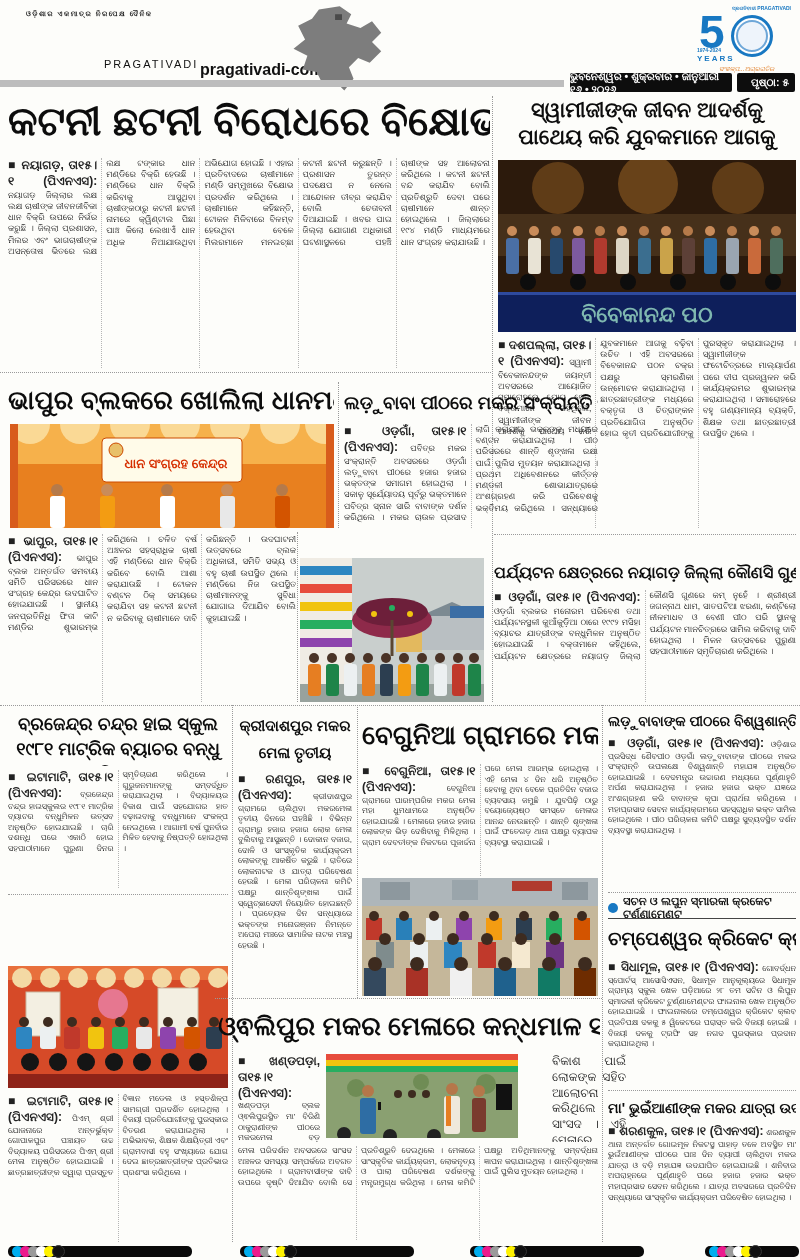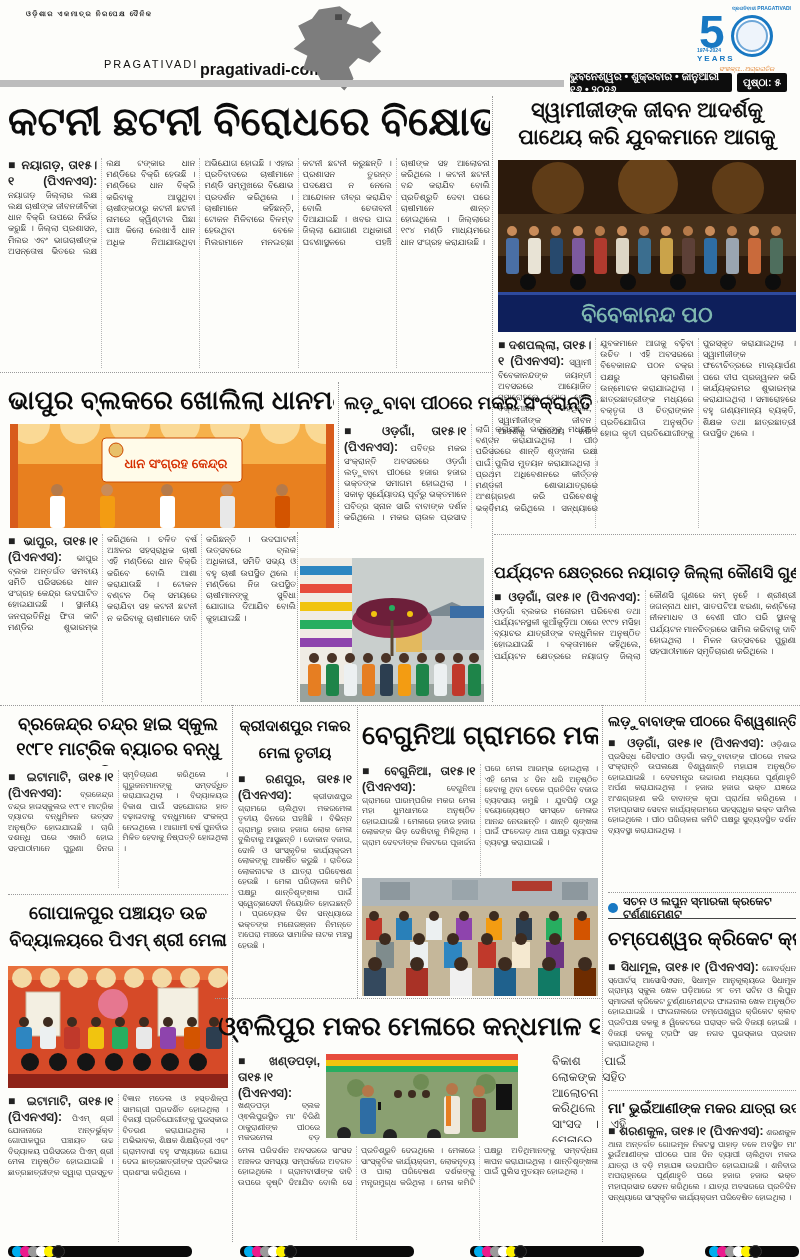--- a/index.html
+++ b/index.html
@@ -32,21 +32,21 @@
   .anniv{left:697px;top:5px;width:96px;height:68px;}
   .anniv-top{position:absolute;right:2px;top:0;font-size:5px;color:#1878c2;font-weight:bold;text-align:right;}
   .anniv-5{position:absolute;left:2px;top:4px;font-size:46px;font-weight:900;color:#1878c2;line-height:1;}
   .anniv-emblem{position:absolute;left:34px;top:10px;width:36px;height:36px;border-radius:50%;
                 border:3px solid #1878c2;background:#eef4fb;box-shadow:inset 0 0 0 2px #fff,inset 0 0 0 4px #6ea7d8;}
   .anniv-range{position:absolute;left:0px;top:42px;font-size:5px;color:#1878c2;font-weight:bold;}
   .anniv-years{position:absolute;left:0px;top:49px;font-size:8px;color:#1878c2;font-weight:900;letter-spacing:2px;}
   .anniv-slogan{position:absolute;left:22px;top:60px;font-size:6.5px;color:#e07a20;font-style:italic;white-space:nowrap;overflow:hidden;width:74px;}
   .gray-rule{left:0;top:80px;width:564px;height:7px;background:#bdbdbd;}
   .datebox{left:570px;top:73px;width:162px;height:19px;}
-  .pagebox{left:737px;top:73px;width:50px;height:19px;}
+  .pagebox{left:737px;top:73px;width:50px;height:19px;padding-left:8px;}
   
   .regbar{top:1246px;height:11px;background:#0a0a0a;border-radius:5px;display:flex;align-items:center;padding-left:4px;}
   .regbar span{width:11px;height:11px;border-radius:50%;margin-right:-3px;flex:0 0 auto;}
 </style>
 </head>
 <body>
 
 <div id="page">
 
   <div class="abs tagline">ଓଡ଼ିଶାର ଏକମାତ୍ର ନିରପେକ୍ଷ ଦୈନିକ</div>
@@ -215,21 +215,20 @@
 
   <div class="abs hsep" style="left:0;top:705px;width:800px"></div>
   <div class="abs vsep" style="left:232px;top:705px;height:537px"></div>
   <div class="abs vsep" style="left:357px;top:705px;height:293px"></div>
   <div class="abs vsep" style="left:602px;top:705px;height:537px"></div>
 
   <div class="abs hl" style="left:8px;top:712px;width:220px;height:54px;font-size:18px;line-height:1.4">ବ୍ରଜେନ୍ଦ୍ର ଚନ୍ଦ୍ର ହାଇ ସ୍କୁଲ ୧୯୮୧ ମାଟ୍ରିକ ବ୍ୟାଚର ବନ୍ଧୁ ମିଳନ</div>
   <div class="abs body-txt cols2" style="left:8px;top:770px;width:220px;height:118px;font-size:8px"><b>■ ଇଟାମାଟି, ତା୧୫।୧ (ପିଏନଏସ):</b> <span>ବ୍ରଜେନ୍ଦ୍ର ଚନ୍ଦ୍ର ହାଇସ୍କୁଲର ୧୯୮୧ ମାଟ୍ରିକ ବ୍ୟାଚର ବନ୍ଧୁମିଳନ ଉତ୍ସବ ଅନୁଷ୍ଠିତ ହୋଇଯାଇଛି । ଚାରି ଦଶନ୍ଧି ପରେ ଏକାଠି ହୋଇ ସହପାଠୀମାନେ ପୁରୁଣା ଦିନର ସ୍ମୃତିଚାରଣ କରିଥିଲେ । ଗୁରୁଜନମାନଙ୍କୁ ସମ୍ବର୍ଦ୍ଧିତ କରାଯାଇଥିଲା । ବିଦ୍ୟାଳୟର ବିକାଶ ପାଇଁ ସହଯୋଗର ହାତ ବଢ଼ାଇବାକୁ ବନ୍ଧୁମାନେ ସଂକଳ୍ପ ନେଇଥିଲେ । ଆଗାମୀ ବର୍ଷ ପୁନର୍ବାର ମିଳିତ ହେବାକୁ ନିଷ୍ପତ୍ତି ହୋଇଥିଲା ।</span></div>
   <div class="abs hsep" style="left:8px;top:894px;width:220px"></div>
 
-  <div class="abs hl" style="left:8px;top:900px;width:220px;height:60px;font-size:18px;line-height:1.5">ଗୋପାଳପୁର ପଞ୍ଚାୟତ ଉଚ୍ଚ ବିଦ୍ୟାଳୟରେ ପିଏମ୍ ଶ୍ରୀ ମେଳା</div>
   <svg class="abs photo" style="left:8px;top:966px" width="220" height="122" viewBox="0 0 220 122">
     <rect width="220" height="122" fill="#d64a28"></rect>
     <rect width="220" height="14" fill="#e8703c"></rect>
     <g fill="#f3d9a4">
         <circle cx="14" cy="12" r="10"></circle>
         <circle cx="42" cy="12" r="10"></circle>
         <circle cx="70" cy="12" r="10"></circle>
         <circle cx="98" cy="12" r="10"></circle>
         <circle cx="126" cy="12" r="10"></circle>
         <circle cx="154" cy="12" r="10"></circle>

